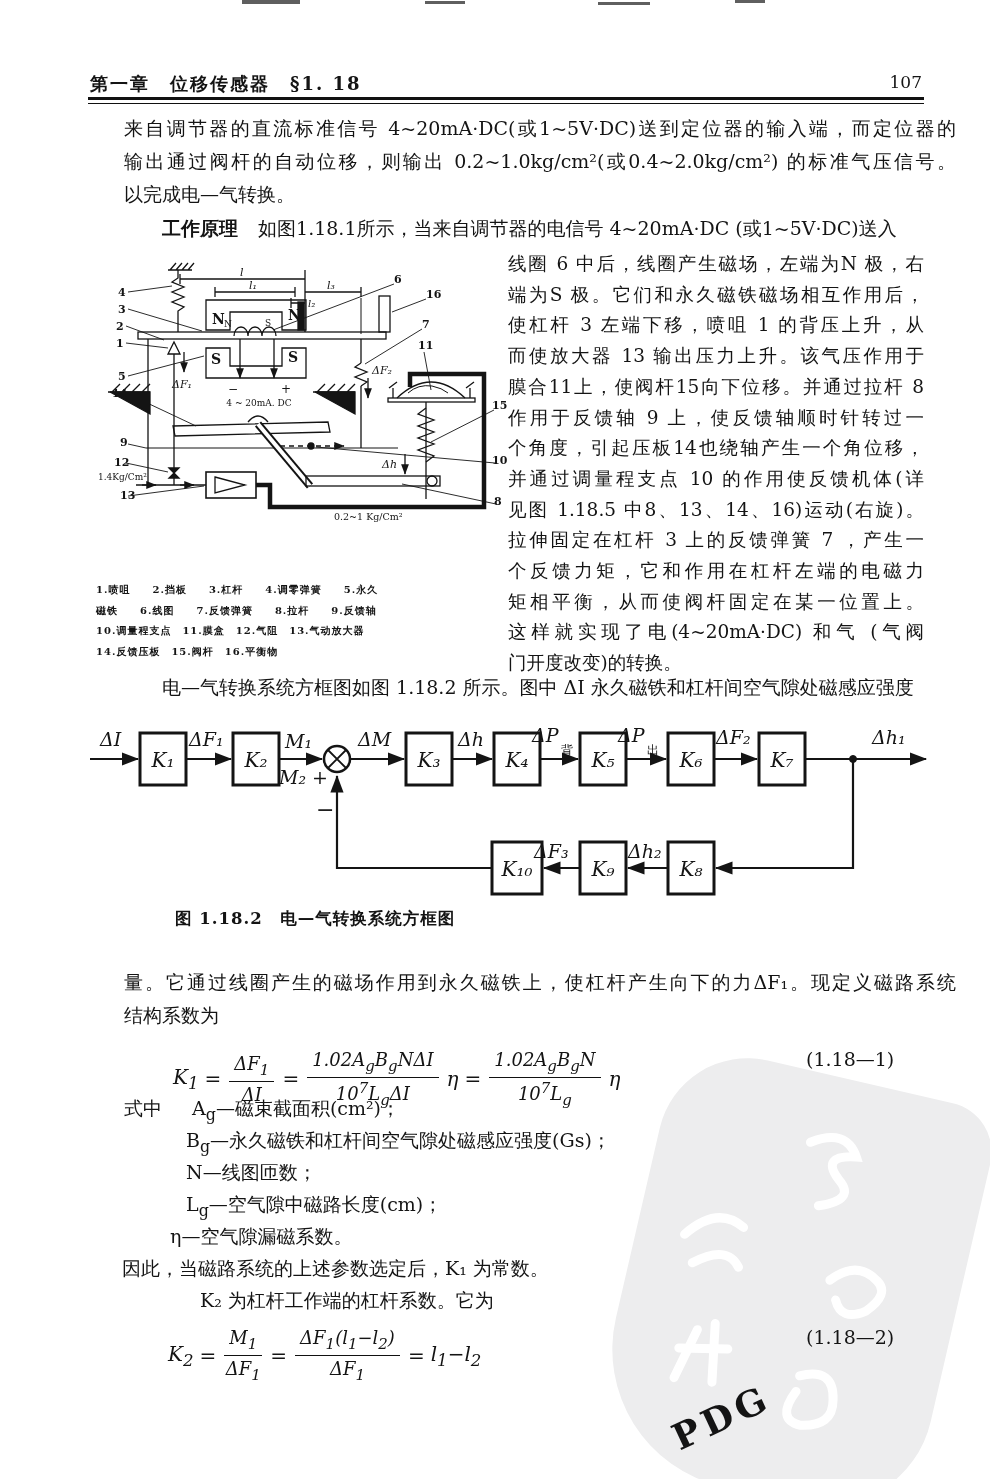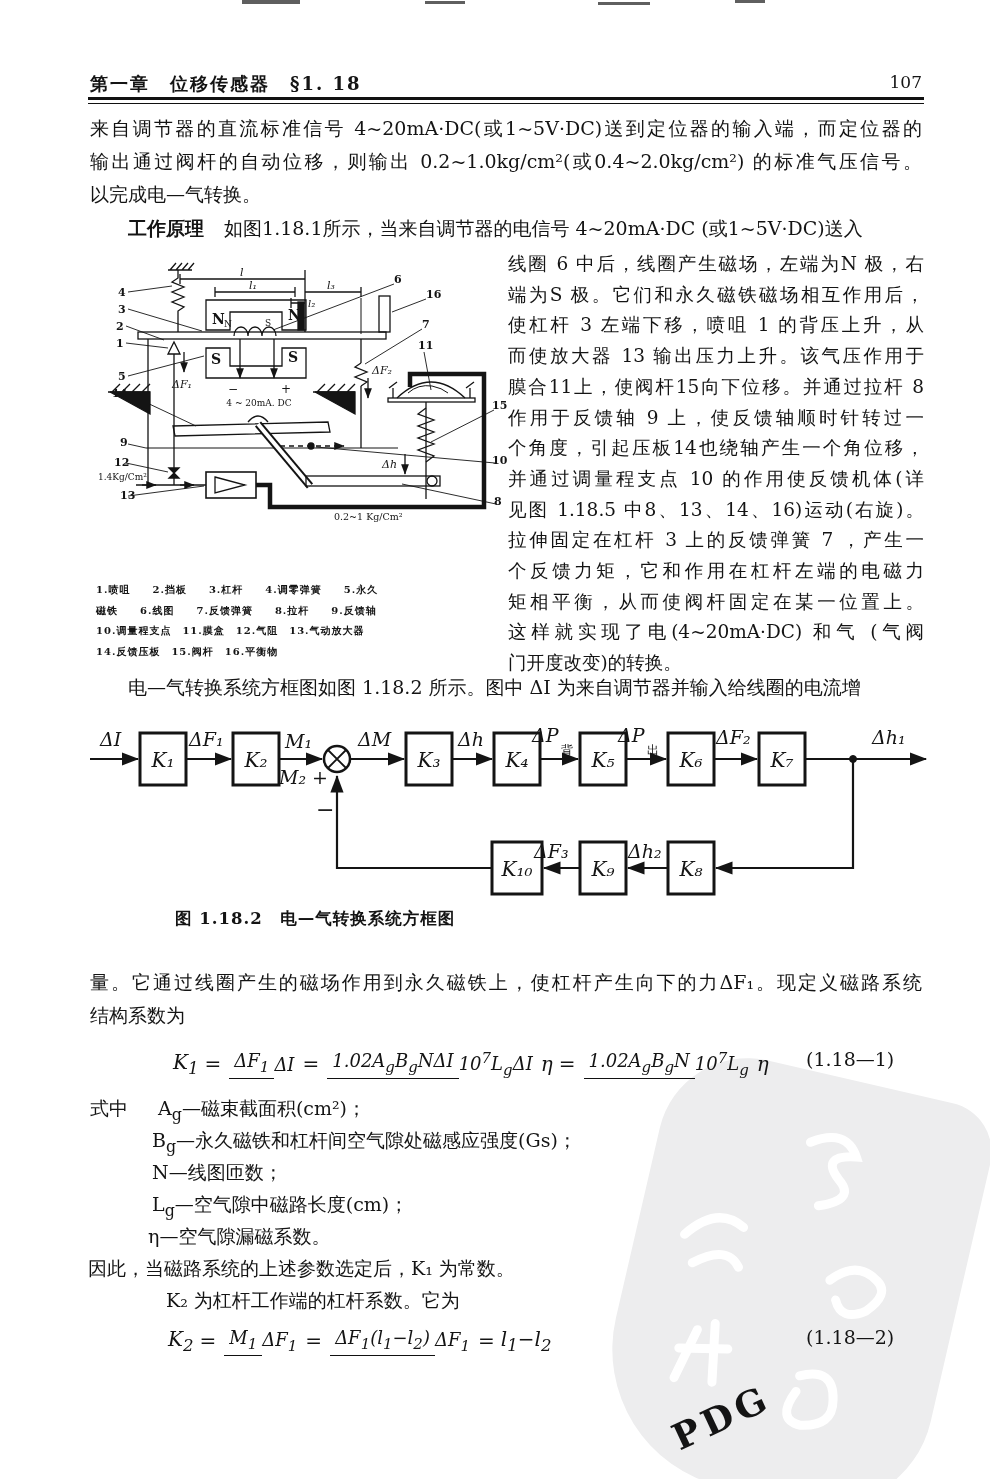--- a/index.html
+++ b/index.html
@@ -1,30 +1,30 @@
 <!DOCTYPE html>
 <html><head>
 <meta charset="utf-8">
 <style>
   html,body{margin:0;padding:0;background:#e8e8e8;}
   #page{position:relative;width:990px;height:1479px;background:#ffffff;overflow:hidden;
         font-family:"DejaVu Serif","Liberation Serif",serif;color:#141414;}
   .abs{position:absolute;}
-  .txt{font-size:19px;line-height:33px;}
+  .txt{font-size:19px;line-height:33px;margin-left:34px;}
   .jline{width:832px;text-align:justify;text-align-last:justify;white-space:nowrap;}
   .jline.short{text-align-last:left;}
   #header-title{top:72px;left:90px;width:832px;text-align:left;font-size:18px;font-weight:bold;letter-spacing:2px;}
   #page-number{top:72px;left:860px;width:62px;text-align:right;font-size:17px;}
   #head-rule{top:97px;left:88px;width:836px;height:3px;border-top:3px solid #111;border-bottom:1px solid #111;}
   .rc-line{width:416px;font-size:18.5px;line-height:30.7px;text-align:justify;text-align-last:justify;white-space:nowrap;}
   .rc-line.short{text-align-last:left;}
   .capline{width:420px;font-size:10px;font-weight:bold;line-height:20.5px;letter-spacing:1px;}
   .formula{display:flex;align-items:center;font-style:italic;font-size:20px;white-space:nowrap;margin-top:16px;}
   .formula .pc{margin:0 3px;}
-  .frac{display:inline-flex;flex-direction:row;align-items:center;margin:0 5px;font-size:18px;line-height:1.3;}
+  .frac{display:inline-flex;flex-direction:column;align-items:center;margin:0 5px;font-size:18px;line-height:1.3;}
   .frac .num{border-bottom:1.5px solid #111;padding:0 5px 1px;}
   .frac .den{padding-top:1px;}
   .eqnum{font-size:19px;}
   svg text{font-family:"DejaVu Serif","Liberation Serif",serif;fill:#141414;}
   svg .it{font-style:italic;}
   svg .co{font-size:11px;font-weight:bold;}
   .wm{position:absolute;left:628px;top:1072px;width:330px;height:425px;background:#ededee;
       border-radius:90px 50px 110px 140px;transform:rotate(13deg);z-index:0;}
   .content{position:absolute;inset:0;z-index:1;}
   .artifact{position:absolute;background:#2a2a2a;opacity:.75;}
@@ -219,21 +219,21 @@
       <div class="rc-line">个角度，引起压板14也绕轴产生一个角位移，</div>
       <div class="rc-line">并通过调量程支点 10 的作用使反馈机体(详</div>
       <div class="rc-line">见图 1.18.5 中8、13、14、16)运动(右旋)。</div>
       <div class="rc-line">拉伸固定在杠杆 3 上的反馈弹簧 7 ，产生一</div>
       <div class="rc-line">个反馈力矩，它和作用在杠杆左端的电磁力</div>
       <div class="rc-line">矩相平衡，从而使阀杆固定在某一位置上。</div>
       <div class="rc-line">这样就实现了电(4~20mA·DC) 和气 (气阀</div>
       <div class="rc-line short">门开度改变)的转换。</div>
     </div>
 
-    <div class="abs txt" style="top:671px;left:90px;width:832px;text-indent:38px;">电—气转换系统方框图如图 1.18.2 所示。图中 ΔI 为来自调节器并输入给线圈的电流增</div>
+    <div class="abs txt" style="top:671px;left:90px;width:832px;text-indent:38px;">电—气转换系统方框图如图 1.18.2 所示。图中 ΔI 永久磁铁和杠杆间空气隙处磁感应强度</div>
 
     <svg class="abs" style="top:714px;left:88px;" width="848" height="192" viewBox="0 0 848 192">
       <defs>
         <marker id="ar2" markerWidth="9" markerHeight="8" refX="7.5" refY="3" orient="auto">
           <path d="M0,0 L8,3 L0,6 Z" fill="#141414"></path>
         </marker>
       </defs>
       <g stroke="#141414" fill="none">
         <g stroke-width="3">
           <rect x="52" y="19" width="46" height="52"></rect>
@@ -327,21 +327,21 @@
     </div>
     <div class="abs eqnum" style="top:1048px;left:806px;">(1.18—1)</div>
 
     <div class="abs txt" style="top:1092px;left:90px;width:832px;">
       <span>式中</span>
       <span style="padding-left:24px;">A<sub>g</sub>—磁束截面积(cm²)；</span>
     </div>
     <div class="abs txt" style="top:1124px;left:152px;">B<sub>g</sub>—永久磁铁和杠杆间空气隙处磁感应强度(Gs)；</div>
     <div class="abs txt" style="top:1156px;left:152px;">N—线图匝数；</div>
     <div class="abs txt" style="top:1188px;left:152px;">L<sub>g</sub>—空气隙中磁路长度(cm)；</div>
-    <div class="abs txt" style="top:1220px;left:148px;">η—空气隙漏磁系数。</div>
+    <div class="abs txt" style="top:1220px;left:136px;">η—空气隙漏磁系数。</div>
 
     <div class="abs txt" style="top:1252px;left:88px;">因此，当磁路系统的上述参数选定后，K₁ 为常数。</div>
     <div class="abs txt" style="top:1284px;left:166px;">K₂ 为杠杆工作端的杠杆系数。它为</div>
 
     <div class="formula abs" style="top:1310px;left:165px;">
       <span class="pc">K<sub>2</sub></span>
       <span class="pc">=</span>
       <span class="frac">
         <span class="num">M<sub>1</sub></span>
         <span class="den">ΔF<sub>1</sub></span>

